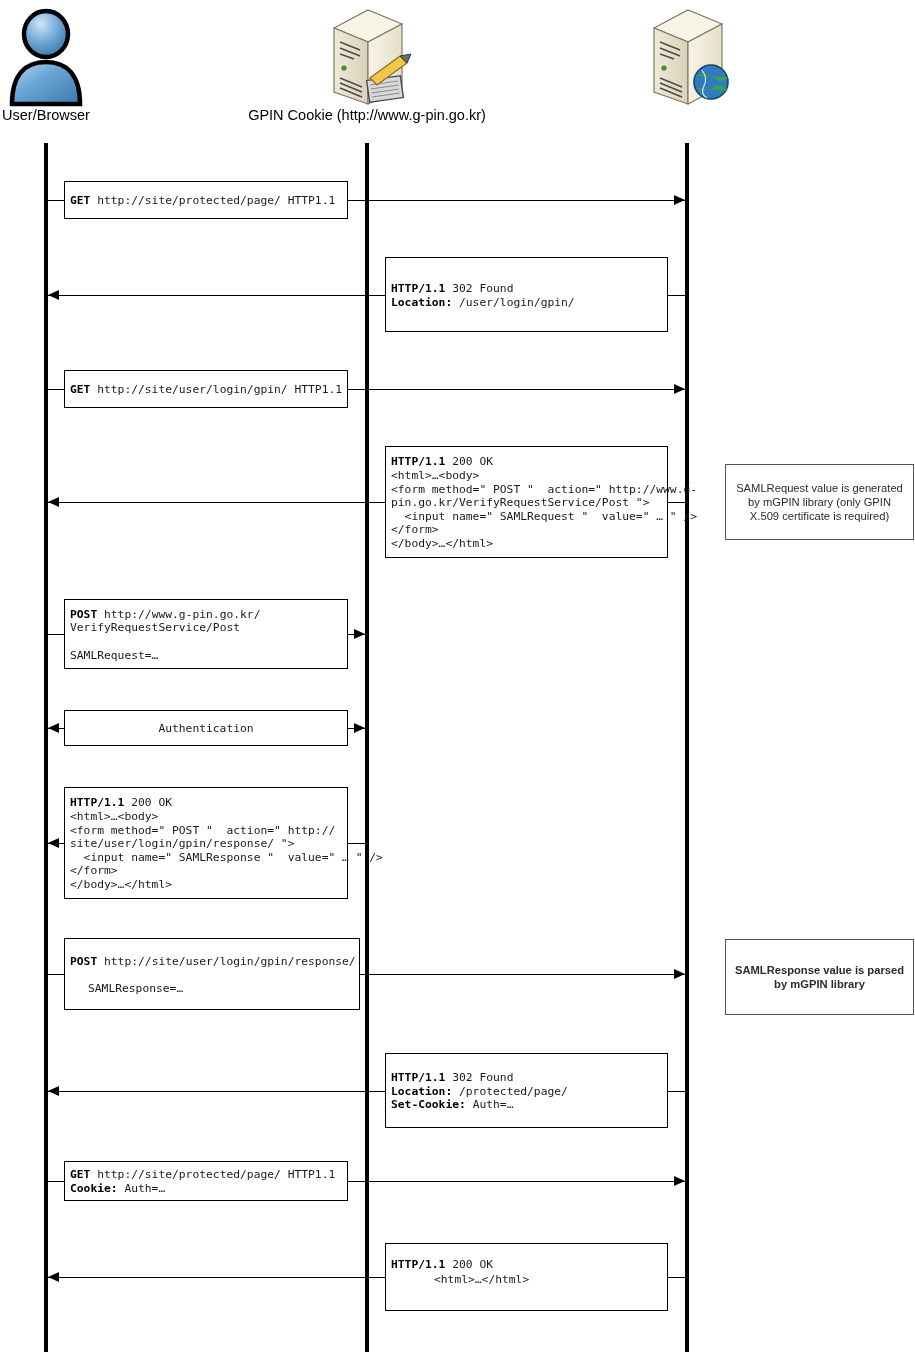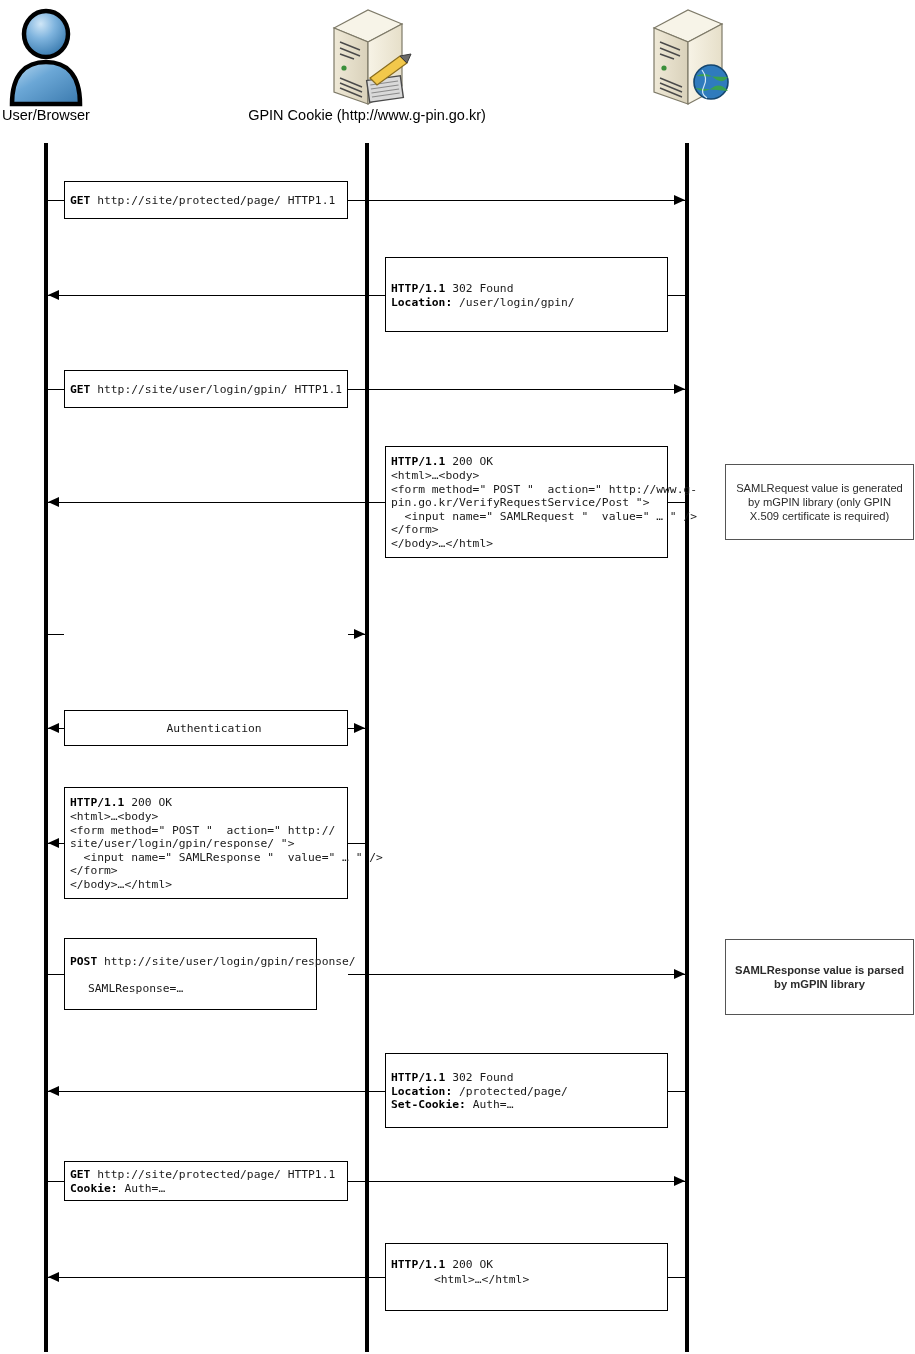--- a/index.html
+++ b/index.html
@@ -68,21 +68,21 @@
     padding: 0;
     overflow: visible;
     white-space: pre;
   }
   .msg-box .txt {
     position: absolute;
     left: 5px;
     white-space: pre;
   }
   .msg-box .txt.centered {
-    left: 8px;
+    left: 0;
     width: 100%;
     text-align: center;
   }
   .msg-box b {
     font-weight: bold;
     color: #000000;
   }
   
   .note-box {
     position: absolute;
@@ -204,33 +204,34 @@
     <div class="msg-line" style="left: 348px; top: 389px; width: 339px;"></div>
     <div class="arrow-head arrow-right" style="top: 384px; left: 674px;"></div>
     <div class="msg-box" style="left: 64px; top: 370px; width: 284px; height: 38px;"><div class="txt" style="top: 12.2px; text-align: right;"><b>GET</b><span> http://site/user/login/gpin/ HTTP1.1</span></div></div>
     <div class="msg-line" style="left: 668px; top: 502px; width: 19px;"></div>
     <div class="msg-line" style="left: 46px; top: 502px; width: 339px;"></div>
     <div class="arrow-head arrow-left" style="top: 497px; left: 48px;"></div>
     <div class="msg-box" style="left: 385px; top: 446px; width: 283px; height: 112px;"><div class="txt" style="top: 8.4px;"><b>HTTP/1.1</b><span> 200 OK</span></div><div class="txt" style="top: 22px;"><span>&lt;html&gt;…&lt;body&gt;</span></div><div class="txt" style="top: 35.6px;"><span>&lt;form method=" POST "  action=" http://www.g-</span></div><div class="txt" style="top: 49.2px;"><span>pin.go.kr/VerifyRequestService/Post "&gt;</span></div><div class="txt" style="top: 62.8px;"><span>  &lt;input name=" SAMLRequest "  value=" … " /&gt;</span></div><div class="txt" style="top: 76.4px;"><span>&lt;/form&gt;</span></div><div class="txt" style="top: 90px;"><span>&lt;/body&gt;…&lt;/html&gt;</span></div></div>
     <div class="msg-line" style="left: 46px; top: 634px; width: 18px;"></div>
     <div class="msg-line" style="left: 348px; top: 634px; width: 19px;"></div>
     <div class="arrow-head arrow-right" style="top: 629px; left: 354px;"></div>
+    <div class="msg-box" style="left: 64px; top: 599px; width: 284px; height: 70px;"><div class="txt" style="top: 7.8px;"><b>POST</b><span> http://www.g-pin.go.kr/</span></div><div class="txt" style="top: 21.4px;"><span>VerifyRequestService/Post</span></div><div class="txt" style="top: 35px;"><span></span></div><div class="txt" style="top: 48.6px;"><span>SAMLRequest=…</span></div></div>
     <div class="msg-line" style="left: 46px; top: 728px; width: 18px;"></div>
     <div class="msg-line" style="left: 348px; top: 728px; width: 19px;"></div>
     <div class="arrow-head arrow-left" style="top: 723px; left: 48px;"></div>
     <div class="arrow-head arrow-right" style="top: 723px; left: 354px;"></div>
     <div class="msg-box" style="left: 64px; top: 710px; width: 284px; height: 36px;"><div class="txt centered" style="top: 11.2px;"><span>Authentication</span></div></div>
     <div class="msg-line" style="left: 348px; top: 843px; width: 19px;"></div>
     <div class="msg-line" style="left: 46px; top: 843px; width: 18px;"></div>
     <div class="arrow-head arrow-left" style="top: 838px; left: 48px;"></div>
     <div class="msg-box" style="left: 64px; top: 787px; width: 284px; height: 112px;"><div class="txt" style="top: 8.4px;"><b>HTTP/1.1</b><span> 200 OK</span></div><div class="txt" style="top: 22px;"><span>&lt;html&gt;…&lt;body&gt;</span></div><div class="txt" style="top: 35.6px;"><span>&lt;form method=" POST "  action=" http://</span></div><div class="txt" style="top: 49.2px;"><span>site/user/login/gpin/response/ "&gt;</span></div><div class="txt" style="top: 62.8px;"><span>  &lt;input name=" SAMLResponse "  value=" … " /&gt;</span></div><div class="txt" style="top: 76.4px;"><span>&lt;/form&gt;</span></div><div class="txt" style="top: 90px;"><span>&lt;/body&gt;…&lt;/html&gt;</span></div></div>
     <div class="msg-line" style="left: 46px; top: 974px; width: 18px;"></div>
     <div class="msg-line" style="left: 348px; top: 974px; width: 339px;"></div>
     <div class="arrow-head arrow-right" style="top: 969px; left: 674px;"></div>
-    <div class="msg-box" style="left: 64px; top: 938px; width: 253px; height: 72px;"><div class="txt" style="top: 15.6px;"><b>POST</b><span> http://site/user/login/gpin/response/</span></div><div class="txt" style="top: 29.2px;"><span></span></div><div class="txt" style="top: 42.8px; margin-left: 18px;"><span>SAMLResponse=…</span></div></div>
+    <div class="msg-box" style="left: 64px; top: 938px; width: 296px; height: 72px;"><div class="txt" style="top: 15.6px;"><b>POST</b><span> http://site/user/login/gpin/response/</span></div><div class="txt" style="top: 29.2px;"><span></span></div><div class="txt" style="top: 42.8px; margin-left: 18px;"><span>SAMLResponse=…</span></div></div>
     <div class="msg-line" style="left: 668px; top: 1091px; width: 19px;"></div>
     <div class="msg-line" style="left: 46px; top: 1091px; width: 339px;"></div>
     <div class="arrow-head arrow-left" style="top: 1086px; left: 48px;"></div>
     <div class="msg-box" style="left: 385px; top: 1053px; width: 283px; height: 75px;"><div class="txt" style="top: 17.1px;"><b>HTTP/1.1</b><span> 302 Found</span></div><div class="txt" style="top: 30.7px;"><b>Location:</b><span> /protected/page/</span></div><div class="txt" style="top: 44.3px; text-align: center;"><b>Set-Cookie:</b><span> Auth=…</span></div></div>
     <div class="msg-line" style="left: 46px; top: 1181px; width: 18px;"></div>
     <div class="msg-line" style="left: 348px; top: 1181px; width: 339px;"></div>
     <div class="arrow-head arrow-right" style="top: 1176px; left: 674px;"></div>
     <div class="msg-box" style="left: 64px; top: 1161px; width: 284px; height: 40px;"><div class="txt" style="top: 6.4px;"><b>GET</b><span> http://site/protected/page/ HTTP1.1</span></div><div class="txt" style="top: 20px;"><b>Cookie:</b><span> Auth=…</span></div></div>
     <div class="msg-line" style="left: 668px; top: 1277px; width: 19px;"></div>
     <div class="msg-line" style="left: 46px; top: 1277px; width: 339px;"></div>

